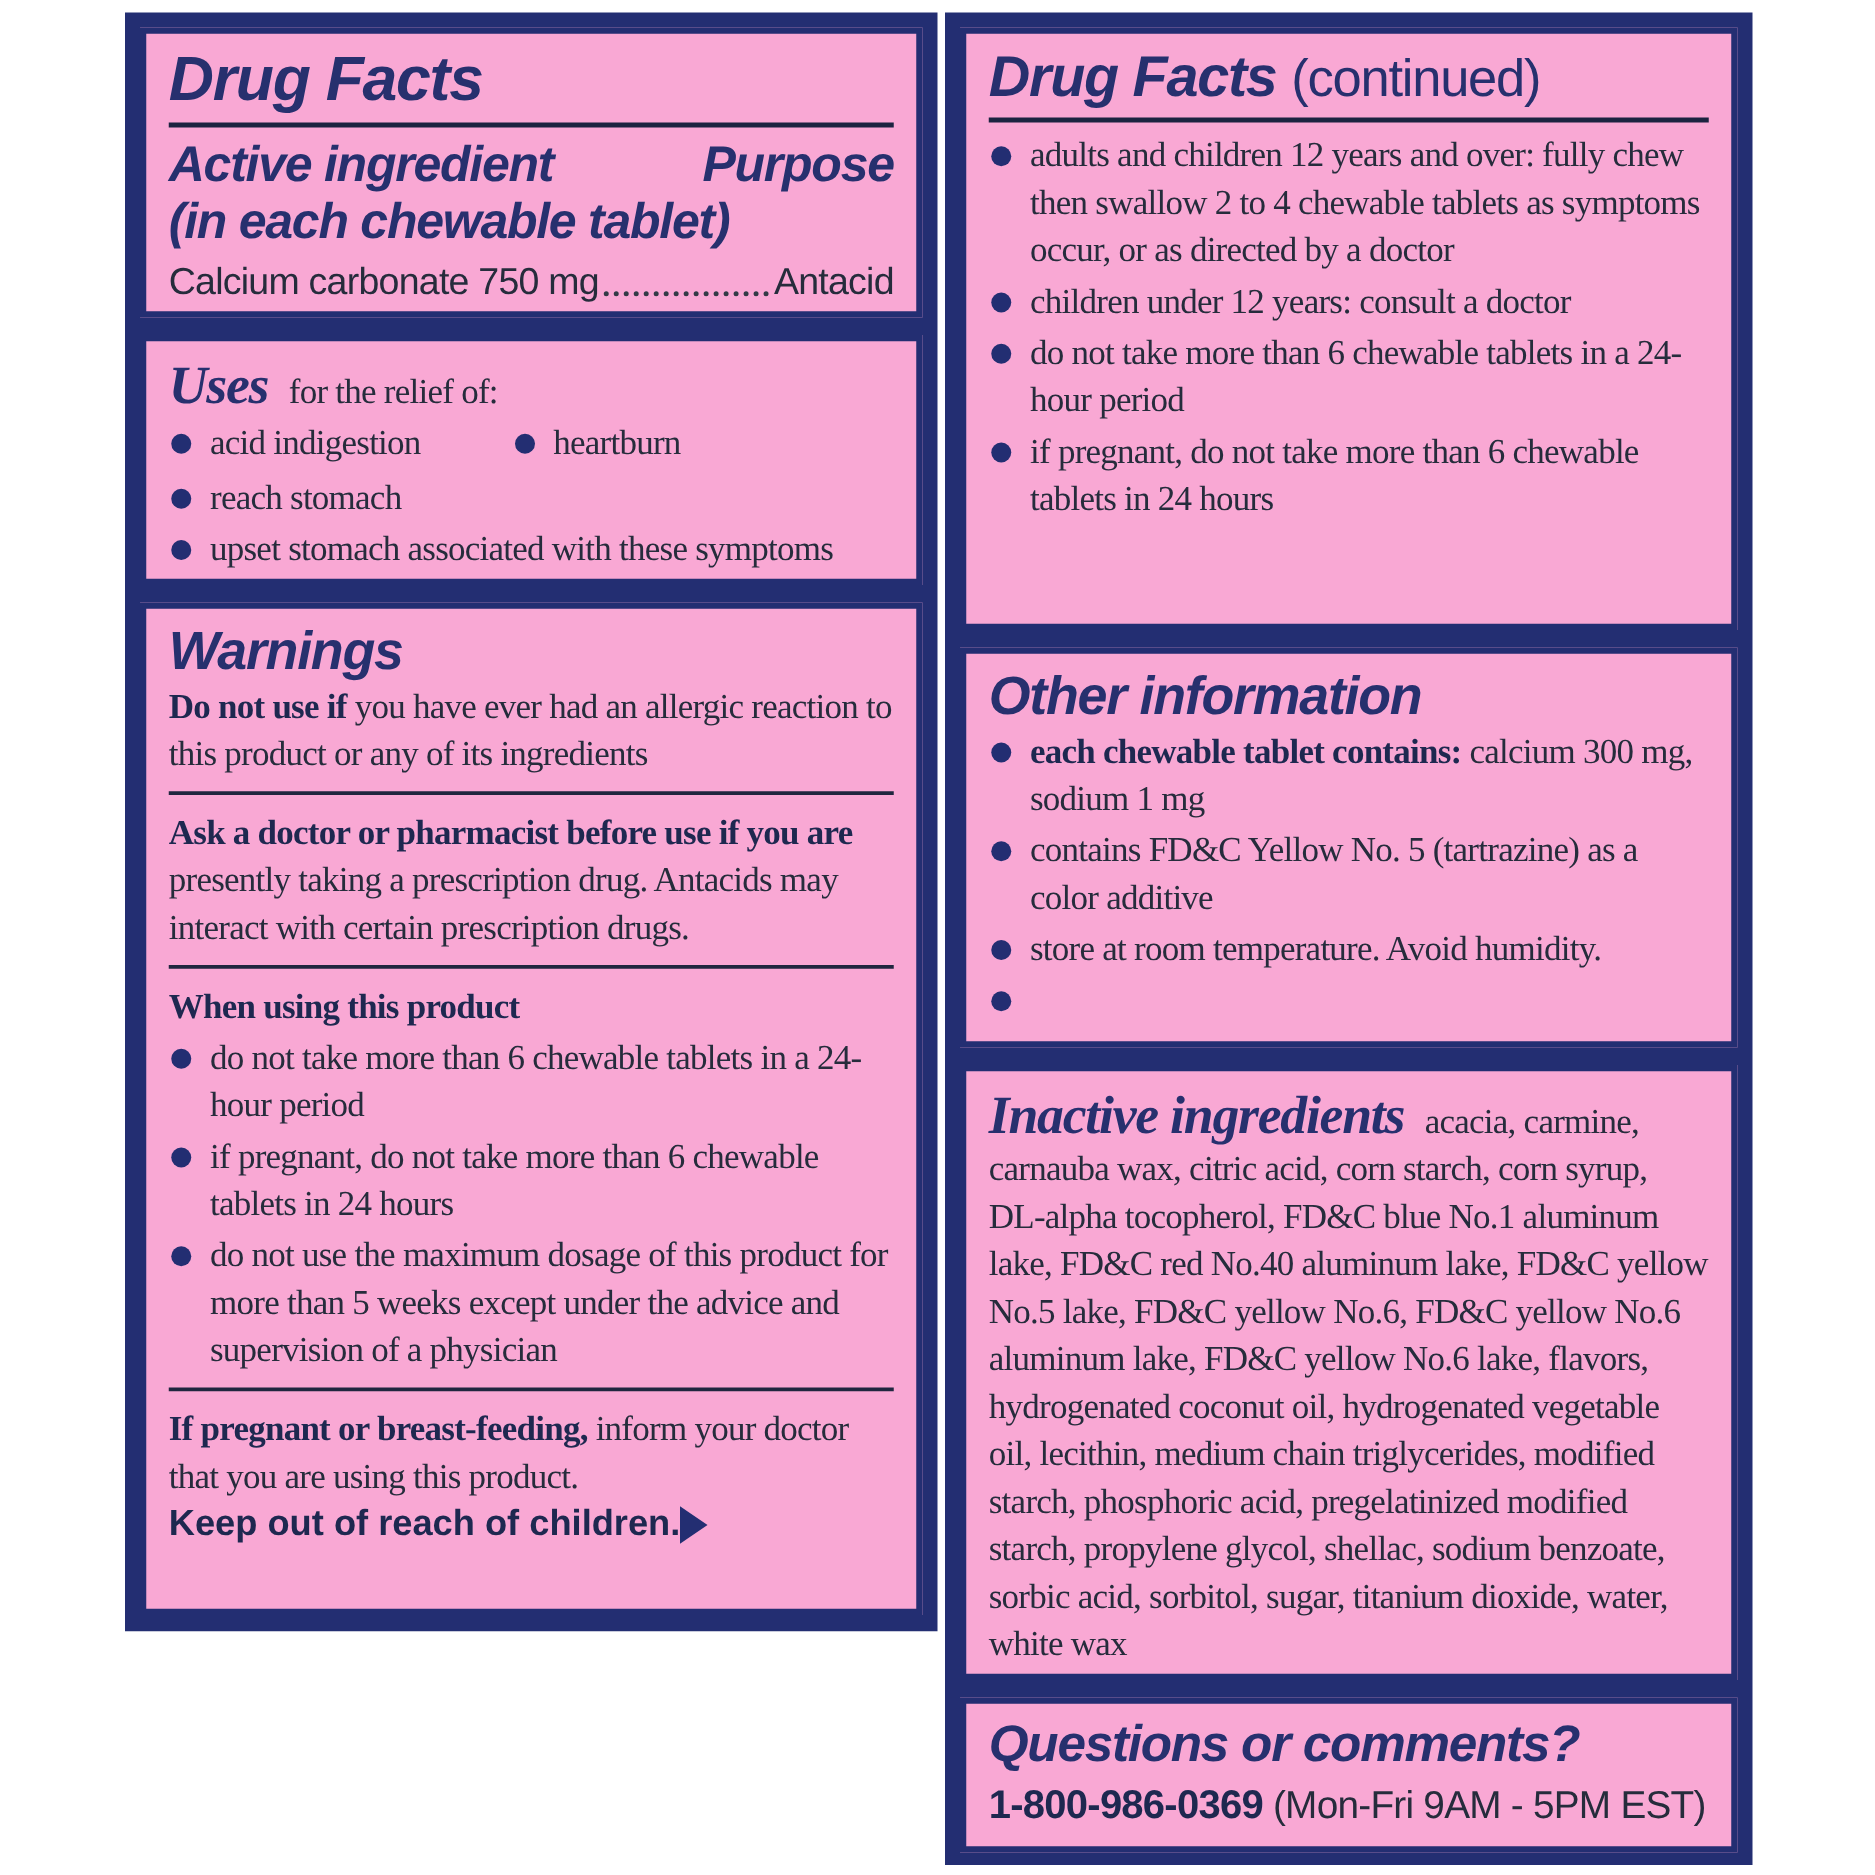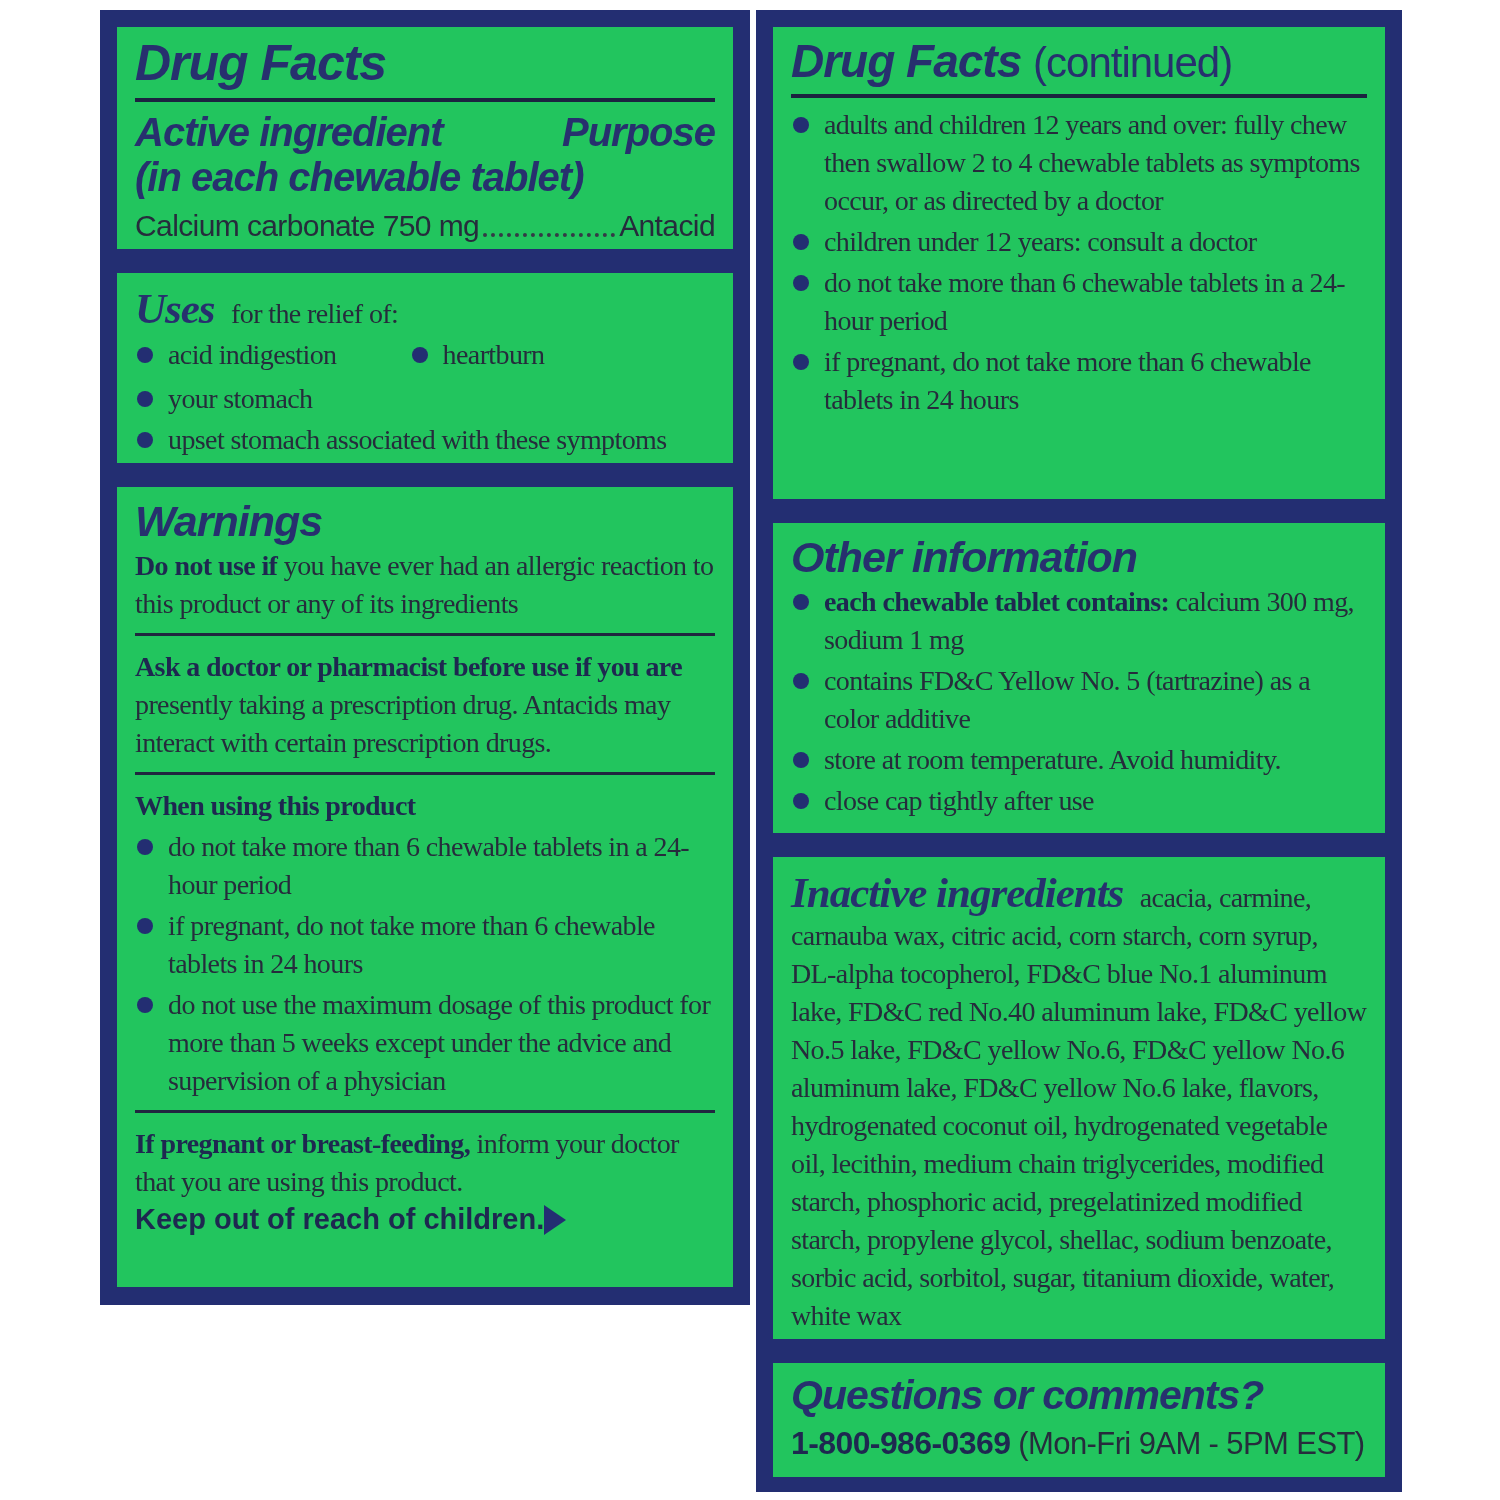--- a/index.html
+++ b/index.html
@@ -13,21 +13,21 @@
   }
   .panel{
     position:absolute;
     background:#232e72;
     padding:12px;
     box-sizing:border-box;
   }
   .panel-left{left:100px;top:10px;width:650px;height:1295px;}
   .panel-right{left:756px;top:10px;width:646px;height:1482px;}
   .box{
-    background:#22c55e;
+    background:#f9a8d4;
     border:5px solid #232e72;
     box-sizing:border-box;
     padding:10px 18px 8px 18px;
     margin-bottom:14px;
     overflow:hidden;
   }
   .box:last-child{margin-bottom:0;}
   
   .t-xl{
     font-size:50px;font-weight:bold;font-style:italic;
@@ -108,21 +108,21 @@
             <span class="dot"></span>
             <span class="btext">acid indigestion</span>
           </div>
         <div class="bullet">
             <span class="dot"></span>
             <span class="btext">heartburn</span>
           </div>
       </div>
       <div class="bullet">
           <span class="dot"></span>
-          <span class="btext">your stomach</span>
+          <span class="btext">reach stomach</span>
         </div>
       <div class="bullet">
           <span class="dot"></span>
           <span class="btext">upset stomach associated with these symptoms</span>
         </div>
     </section>
 
     <section class="box" style="height:810px;">
       <h2 class="t-lg">Warnings</h2>
       <p class="para"><span class="lead">Do not use if</span> <span>you have ever had an allergic reaction to this product or any of its ingredients</span></p>
@@ -184,21 +184,20 @@
       <div class="bullet">
           <span class="dot"></span>
           <span class="btext">contains FD&amp;C Yellow No. 5 (tartrazine) as a color additive</span>
         </div>
       <div class="bullet">
           <span class="dot"></span>
           <span class="btext">store at room temperature.  Avoid humidity.</span>
         </div>
       <div class="bullet">
           <span class="dot"></span>
-          <span class="btext">close cap tightly after use</span>
         </div>
     </section>
 
     <section class="box" style="height:492px;">
       <p class="para"><span class="t-lg inline-head">Inactive ingredients</span> <span>acacia, carmine, carnauba wax, citric acid, corn starch, corn syrup, DL-alpha tocopherol, FD&amp;C blue No.1 aluminum lake, FD&amp;C red No.40 aluminum lake, FD&amp;C yellow No.5 lake, FD&amp;C yellow No.6, FD&amp;C yellow No.6 aluminum lake, FD&amp;C yellow No.6 lake, flavors, hydrogenated coconut oil, hydrogenated vegetable oil, lecithin, medium chain triglycerides, modified starch, phosphoric acid, pregelatinized modified starch, propylene glycol, shellac, sodium benzoate, sorbic acid, sorbitol, sugar, titanium dioxide, water, white wax</span></p>
     </section>
 
     <section class="box" style="height:124px;">
       <h2 class="t-lg" style="font-size:41px;">Questions or comments?</h2>
       <p class="phone-row"><span class="lead">1-800-986-0369</span> <span>(Mon-Fri 9AM - 5PM EST)</span></p>

